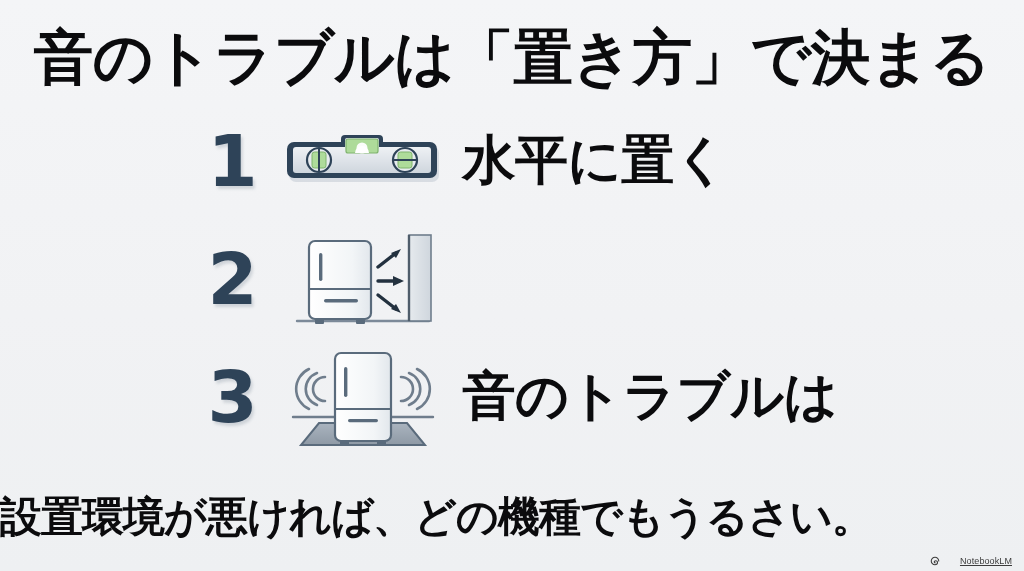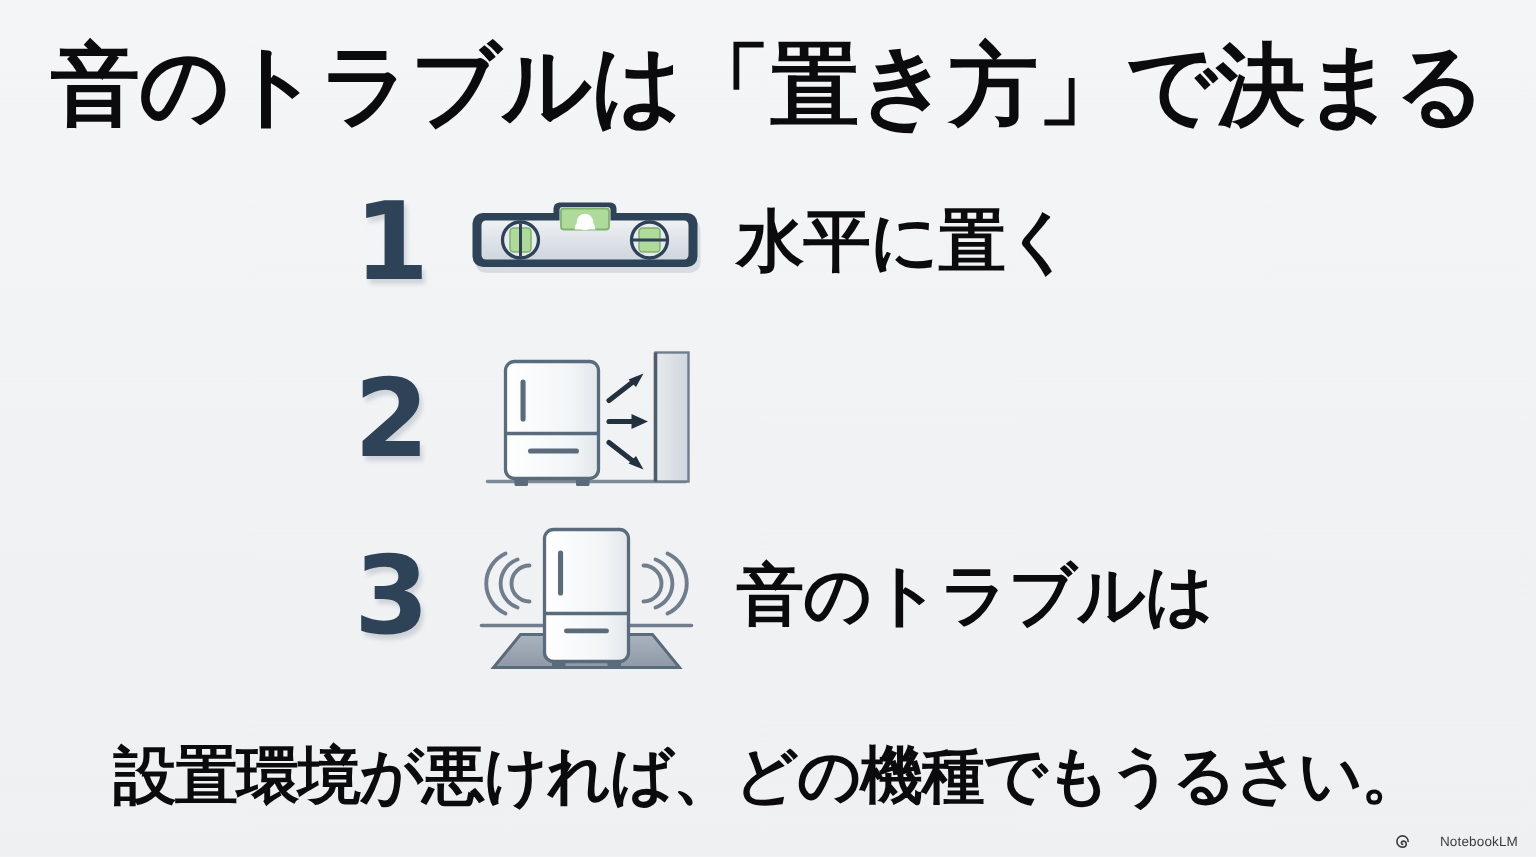--- a/index.html
+++ b/index.html
@@ -66,52 +66,53 @@
 
   .step-icon {
     width: 168px;
     display: flex;
     align-items: center;
     justify-content: center;
   }
 
   .step-label {
     margin-left: 16px;
-    font-size: 45px;
+    font-size: 53px;
     font-weight: 700;
     color: #0b0b0d;
     letter-spacing: -0.5px;
     white-space: nowrap;
   }
 
   
   .footer {
     position: absolute;
     left: 0;
     right: 0;
     bottom: 26px;
-    text-align: center;
+    text-align: left;
     font-size: 42px;
     font-weight: 700;
     color: #0b0b0d;
     letter-spacing: -1px;
     white-space: nowrap;
   }
 
   .watermark {
     position: absolute;
     right: 12px;
     bottom: 5px;
     display: flex;
     align-items: center;
     gap: 20px;
     font-size: 9px;
     color: #3c3c3c;
     letter-spacing: 0.1px;
     font-family: "Liberation Sans", sans-serif;
+    text-decoration: underline;
   }
   .watermark svg { display: block; }
 </style>
 </head>
 <body>
 
 <div class="slide">
 
   <div class="title">音のトラブルは「置き方」で決まる</div>
 

